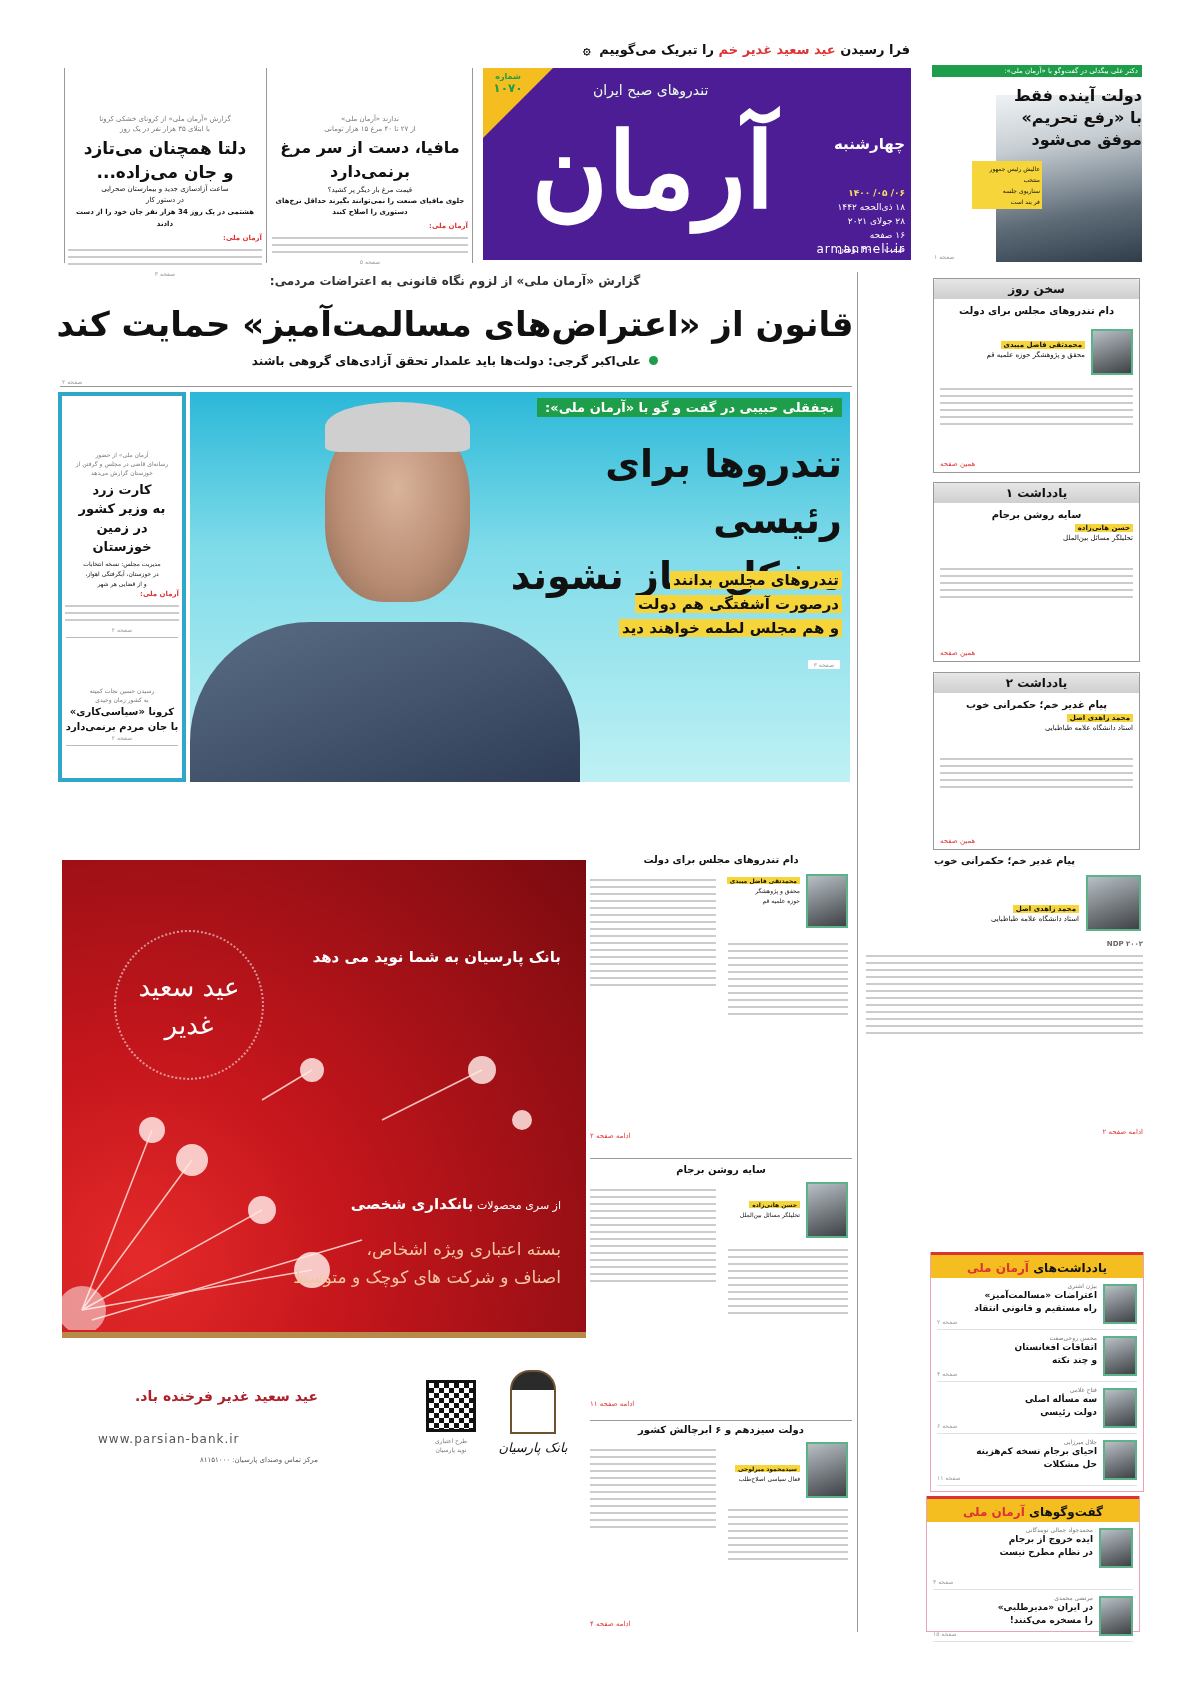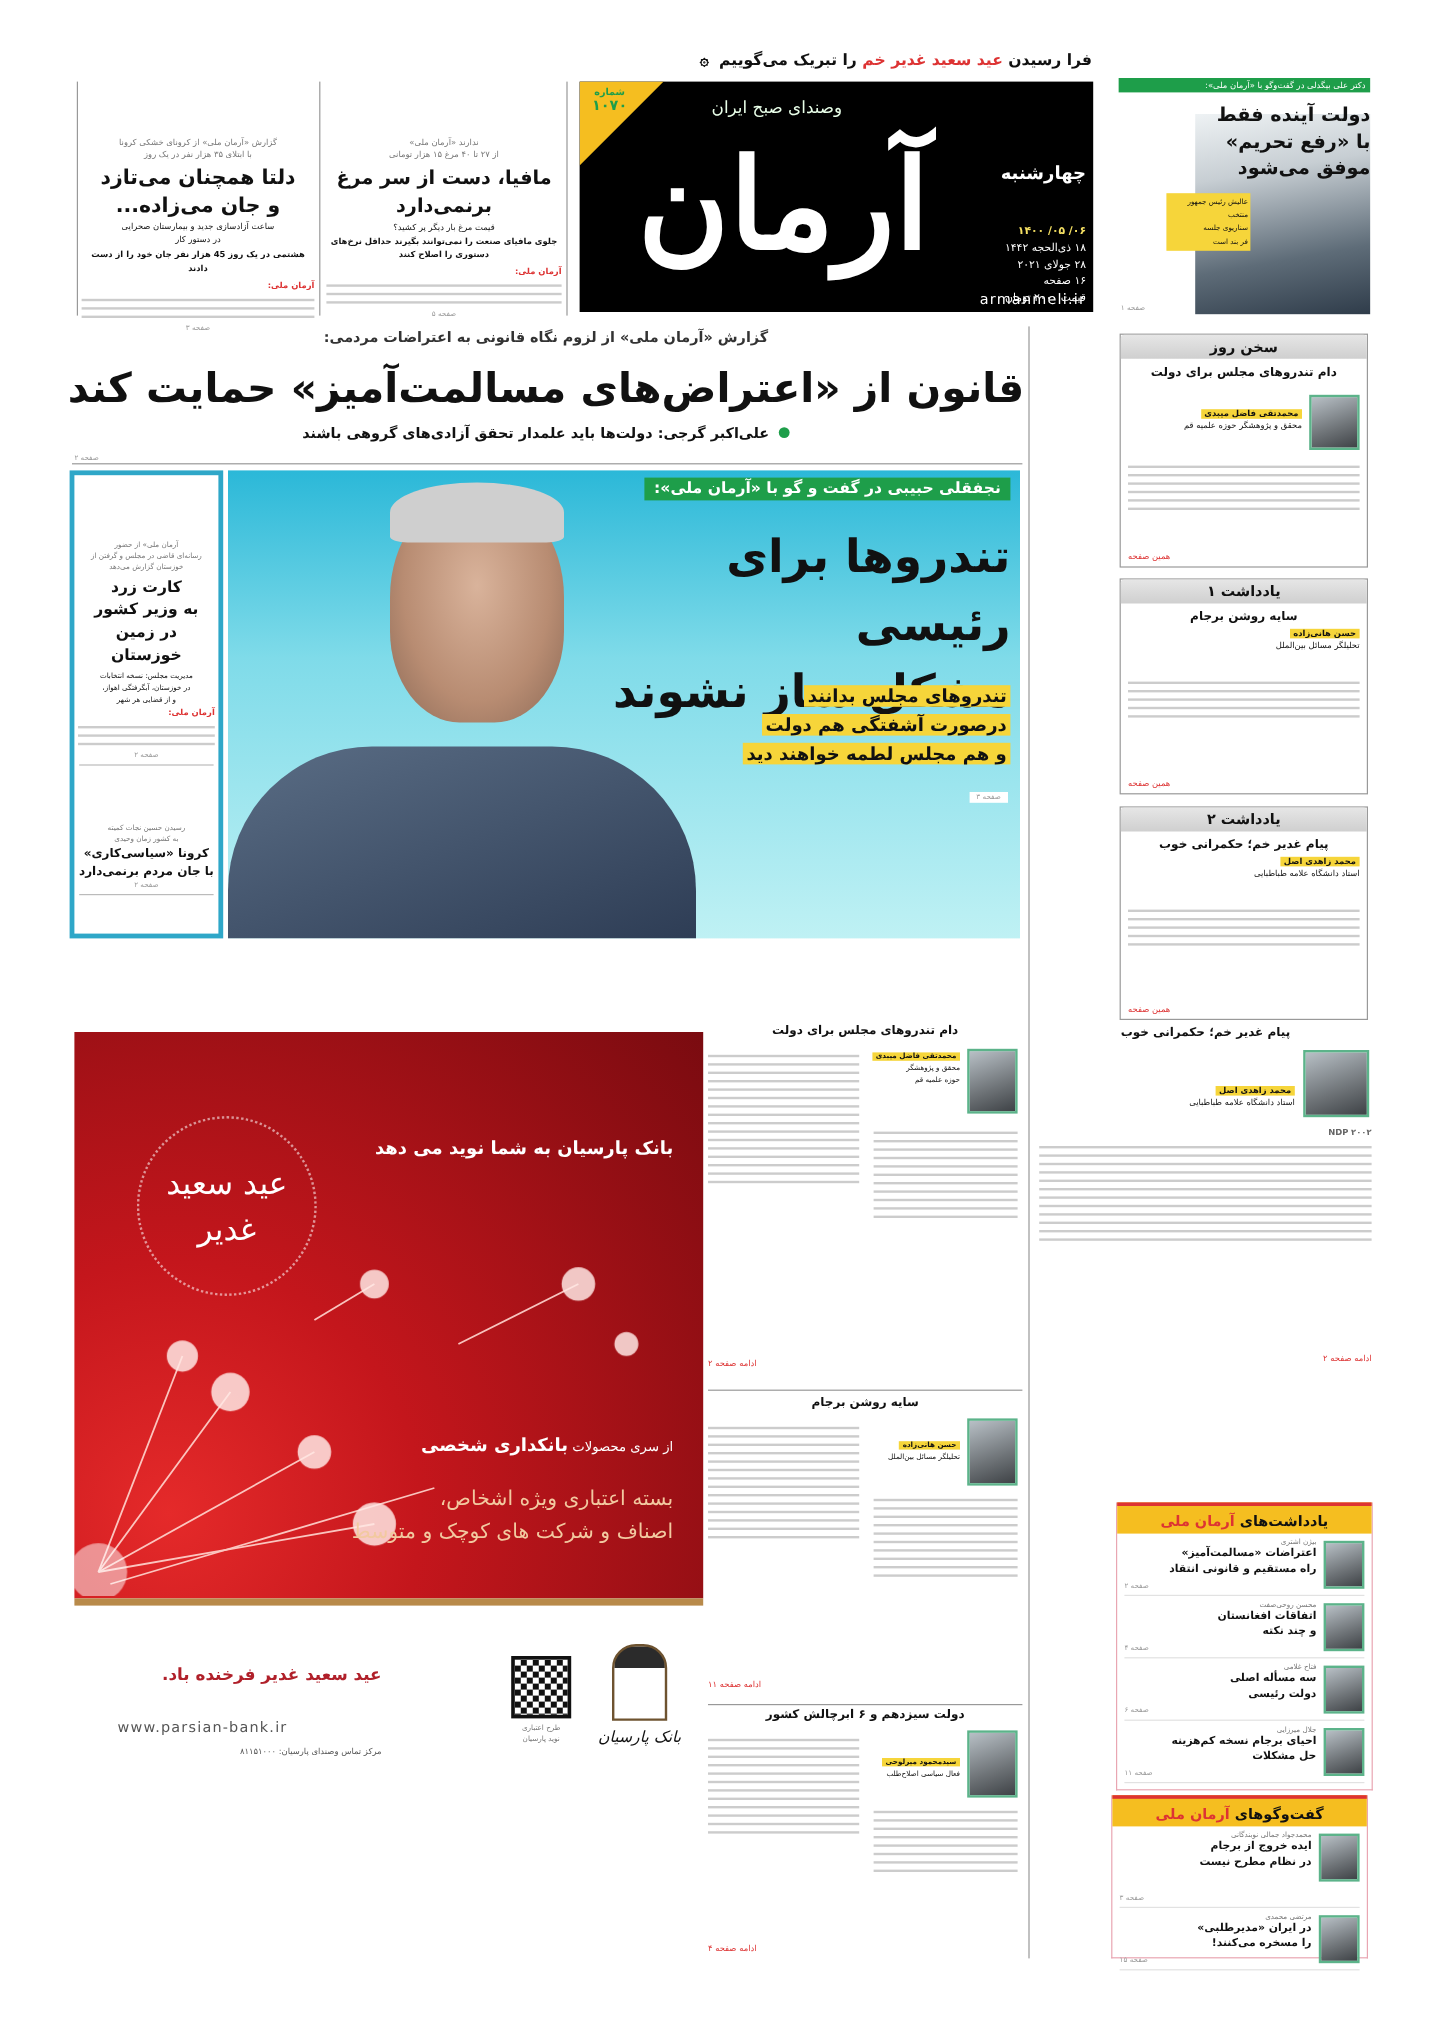--- a/index.html
+++ b/index.html
@@ -23,27 +23,27 @@
 </head>
 <body>
 
 <div class="abs rtl" style="left:520px; top:42px; width:390px; font-size:13px; font-weight:bold;">
   <span>فرا رسیدن</span>
   <span style="color:#d33;">عید سعید غدیر خم</span>
   <span>را تبریک می‌گوییم</span>
   <span style="margin-right:4px;">۞</span>
 </div>
 
-<div class="abs" style="left:483px; top:68px; width:428px; height:192px; background:#000000; overflow:hidden;">
+<div class="abs" style="left:483px; top:68px; width:428px; height:192px; background:#4c1d95; overflow:hidden;">
   <div class="abs" style="left:0; top:0; width:0; height:0; border-top:70px solid #f5be20; border-right:70px solid transparent;"></div>
   <div class="abs center" style="left:4px; top:4px; width:42px; font-weight:bold; color:#1e9e4a;">
     <div style="font-size:8px;">شماره</div>
     <div style="font-size:12px;">۱۰۷۰</div>
   </div>
-  <div class="abs" style="left:110px; top:14px; font-size:14px; color:#e9ffe9;">وصندای صبح ایران</div>
+  <div class="abs" style="left:110px; top:14px; font-size:14px; color:#e9ffe9;">تندروهای صبح ایران</div>
   <div class="abs center" style="left:10px; top:28px; width:320px; font-family:'DejaVu Serif', serif; font-size:104px; line-height:150px; color:#fff; font-weight:bold;">آرمان ملی</div>
   <div class="abs rtl" style="right:6px; top:66px; width:92px; color:#fff; font-size:9px; line-height:14px;">
     <div style="font-size:15px; font-weight:bold; line-height:20px;">چهارشنبه</div>
     <div style="color:#f5e063; font-weight:bold;margin-top:32px;">۰۶/ ۰۵/ ۱۴۰۰</div>
     <div>۱۸ ذی‌الحجه ۱۴۴۲</div>
     <div>۲۸ جولای ۲۰۲۱</div>
     <div>۱۶ صفحه</div>
     <div>قیمت ۲۰۰۰ تومان</div>
   </div>
   <div class="abs" style="right:6px; bottom:4px; font-size:12px; color:#fff; letter-spacing:1px; direction:ltr;">armanmeli.ir</div>
@@ -75,21 +75,21 @@
     <div>با ابتلای ۳۵ هزار نفر در یک روز</div>
   </div>
   <div style="font-weight:bold; font-size:17px; line-height:24px; margin-top:2px;">
     <div>دلتا همچنان می‌تازد</div>
     <div>و جان می‌زاده...</div>
   </div>
   <div style="font-size:7px; line-height:11px;">
     <div>ساعت آزادسازی جدید و بیمارستان صحرایی</div>
     <div>در دستور کار</div>
   </div>
-  <div style="font-size:7px; font-weight:bold; line-height:12px;">هشتمی در یک روز 45 هزار نفر جان خود را از دست دادند</div>
+  <div style="font-size:7px; font-weight:bold; line-height:12px;">هشتمی در یک روز 34 هزار نفر جان خود را از دست دادند</div>
   <div class="filler" style="margin-top:3px;"><b style="color:#d33;">آرمان ملی:</b><span></span><span></span><span></span></div>
   <div class="pagecite">صفحه ۳</div>
 </div>
 
 <div class="abs center" style="left:272px; top:66px; width:196px;">
   <div class="greytxt" style="font-size:7px; line-height:10px;">
     <div>ندارند «آرمان ملی»</div>
     <div>از ۲۷ تا ۴۰ مرغ ۱۵ هزار تومانی</div>
   </div>
   <div style="font-weight:bold; font-size:16px; line-height:24px; margin-top:2px;">

